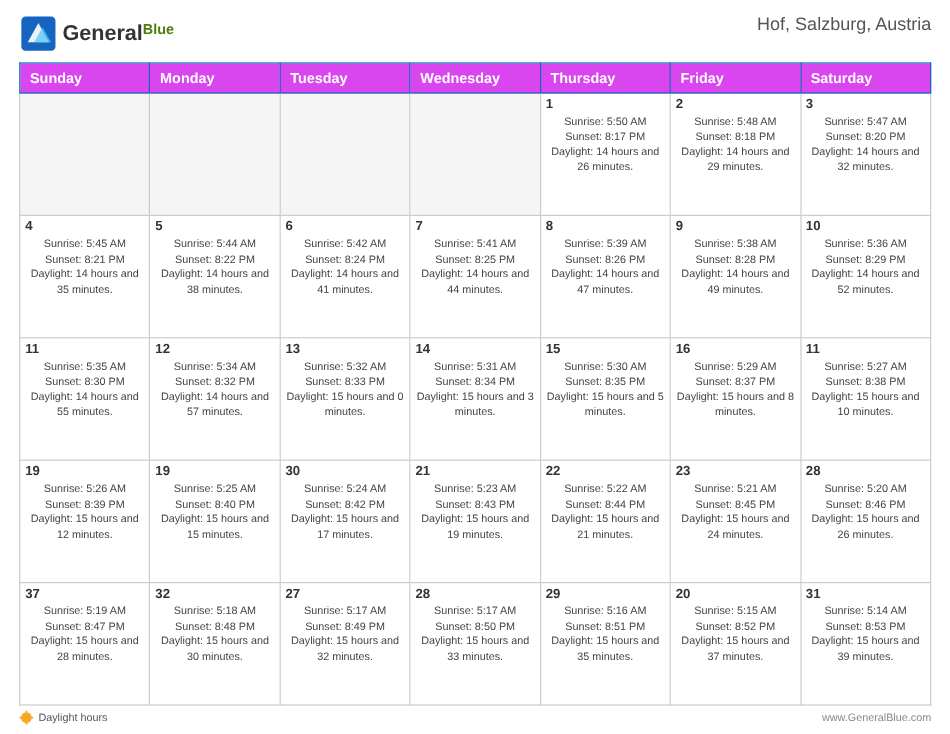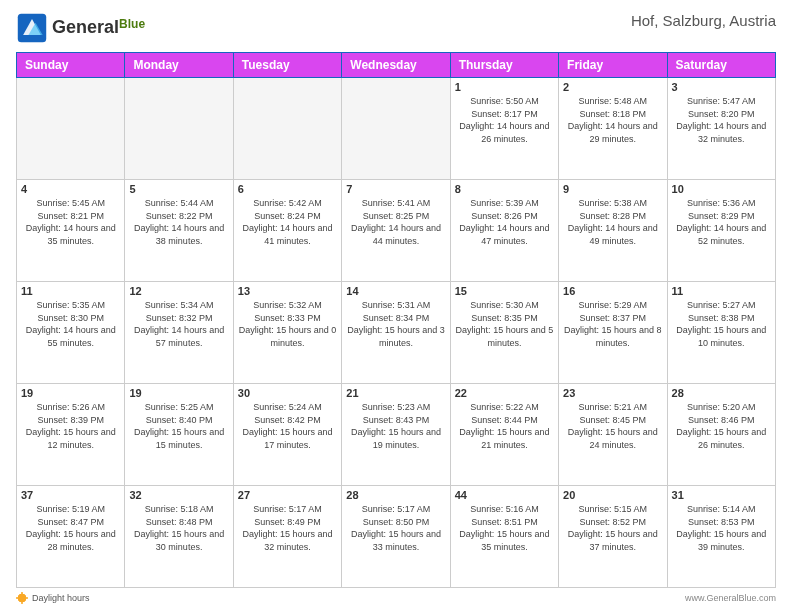--- a/index.html
+++ b/index.html
@@ -274,21 +274,21 @@
           </td>
           <td>
             <div class="day-number">27</div>
             <div class="day-info">Sunrise: 5:17 AM<br>Sunset: 8:49 PM<br>Daylight: 15 hours and 32 minutes.</div>
           </td>
           <td>
             <div class="day-number">28</div>
             <div class="day-info">Sunrise: 5:17 AM<br>Sunset: 8:50 PM<br>Daylight: 15 hours and 33 minutes.</div>
           </td>
           <td>
-            <div class="day-number">44</div>
+            <div class="day-number">29</div>
             <div class="day-info">Sunrise: 5:16 AM<br>Sunset: 8:51 PM<br>Daylight: 15 hours and 35 minutes.</div>
           </td>
           <td>
             <div class="day-number">20</div>
             <div class="day-info">Sunrise: 5:15 AM<br>Sunset: 8:52 PM<br>Daylight: 15 hours and 37 minutes.</div>
           </td>
           <td>
             <div class="day-number">31</div>
             <div class="day-info">Sunrise: 5:14 AM<br>Sunset: 8:53 PM<br>Daylight: 15 hours and 39 minutes.</div>
           </td>

